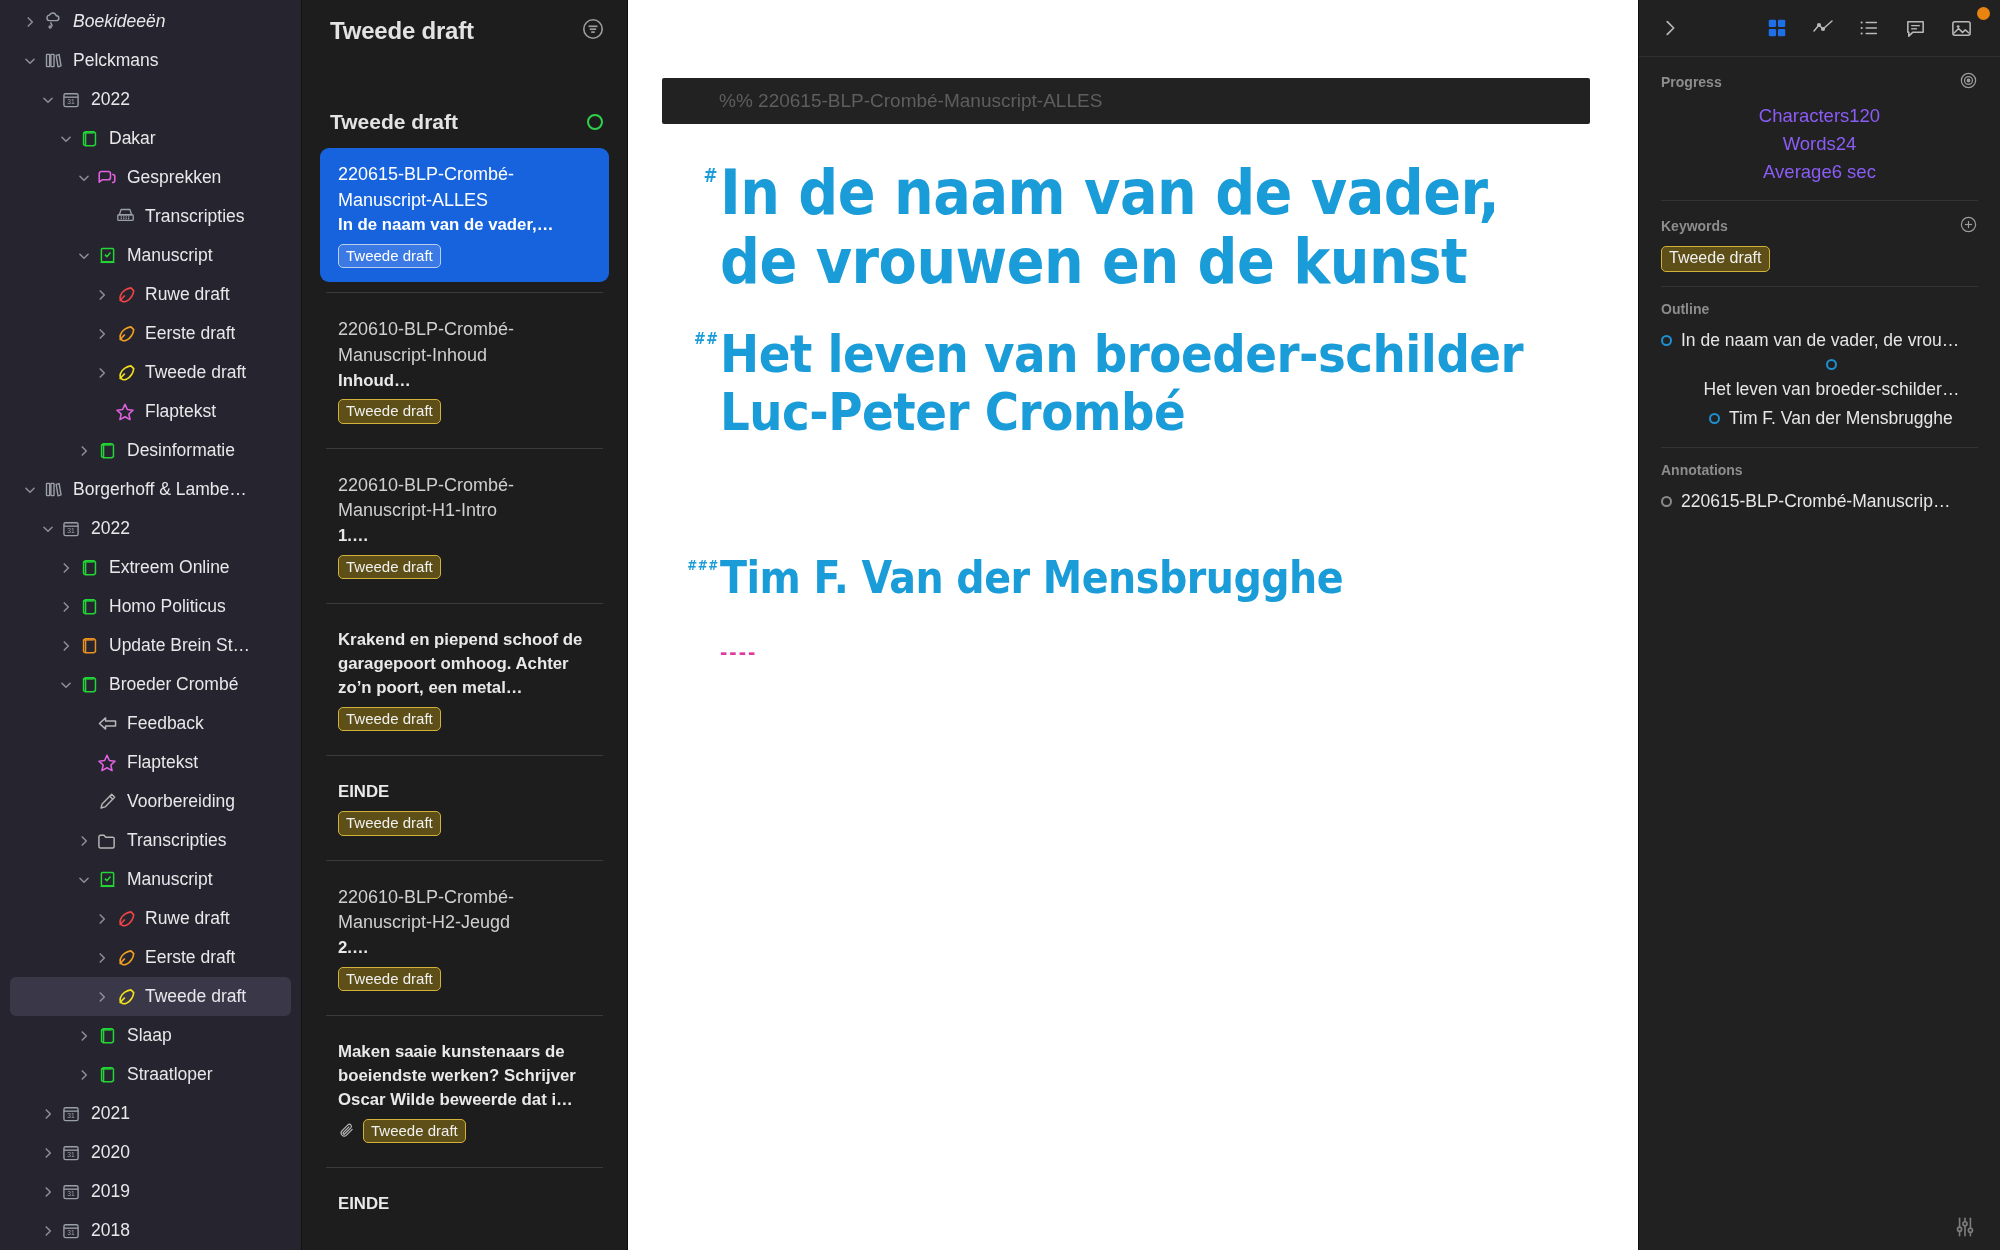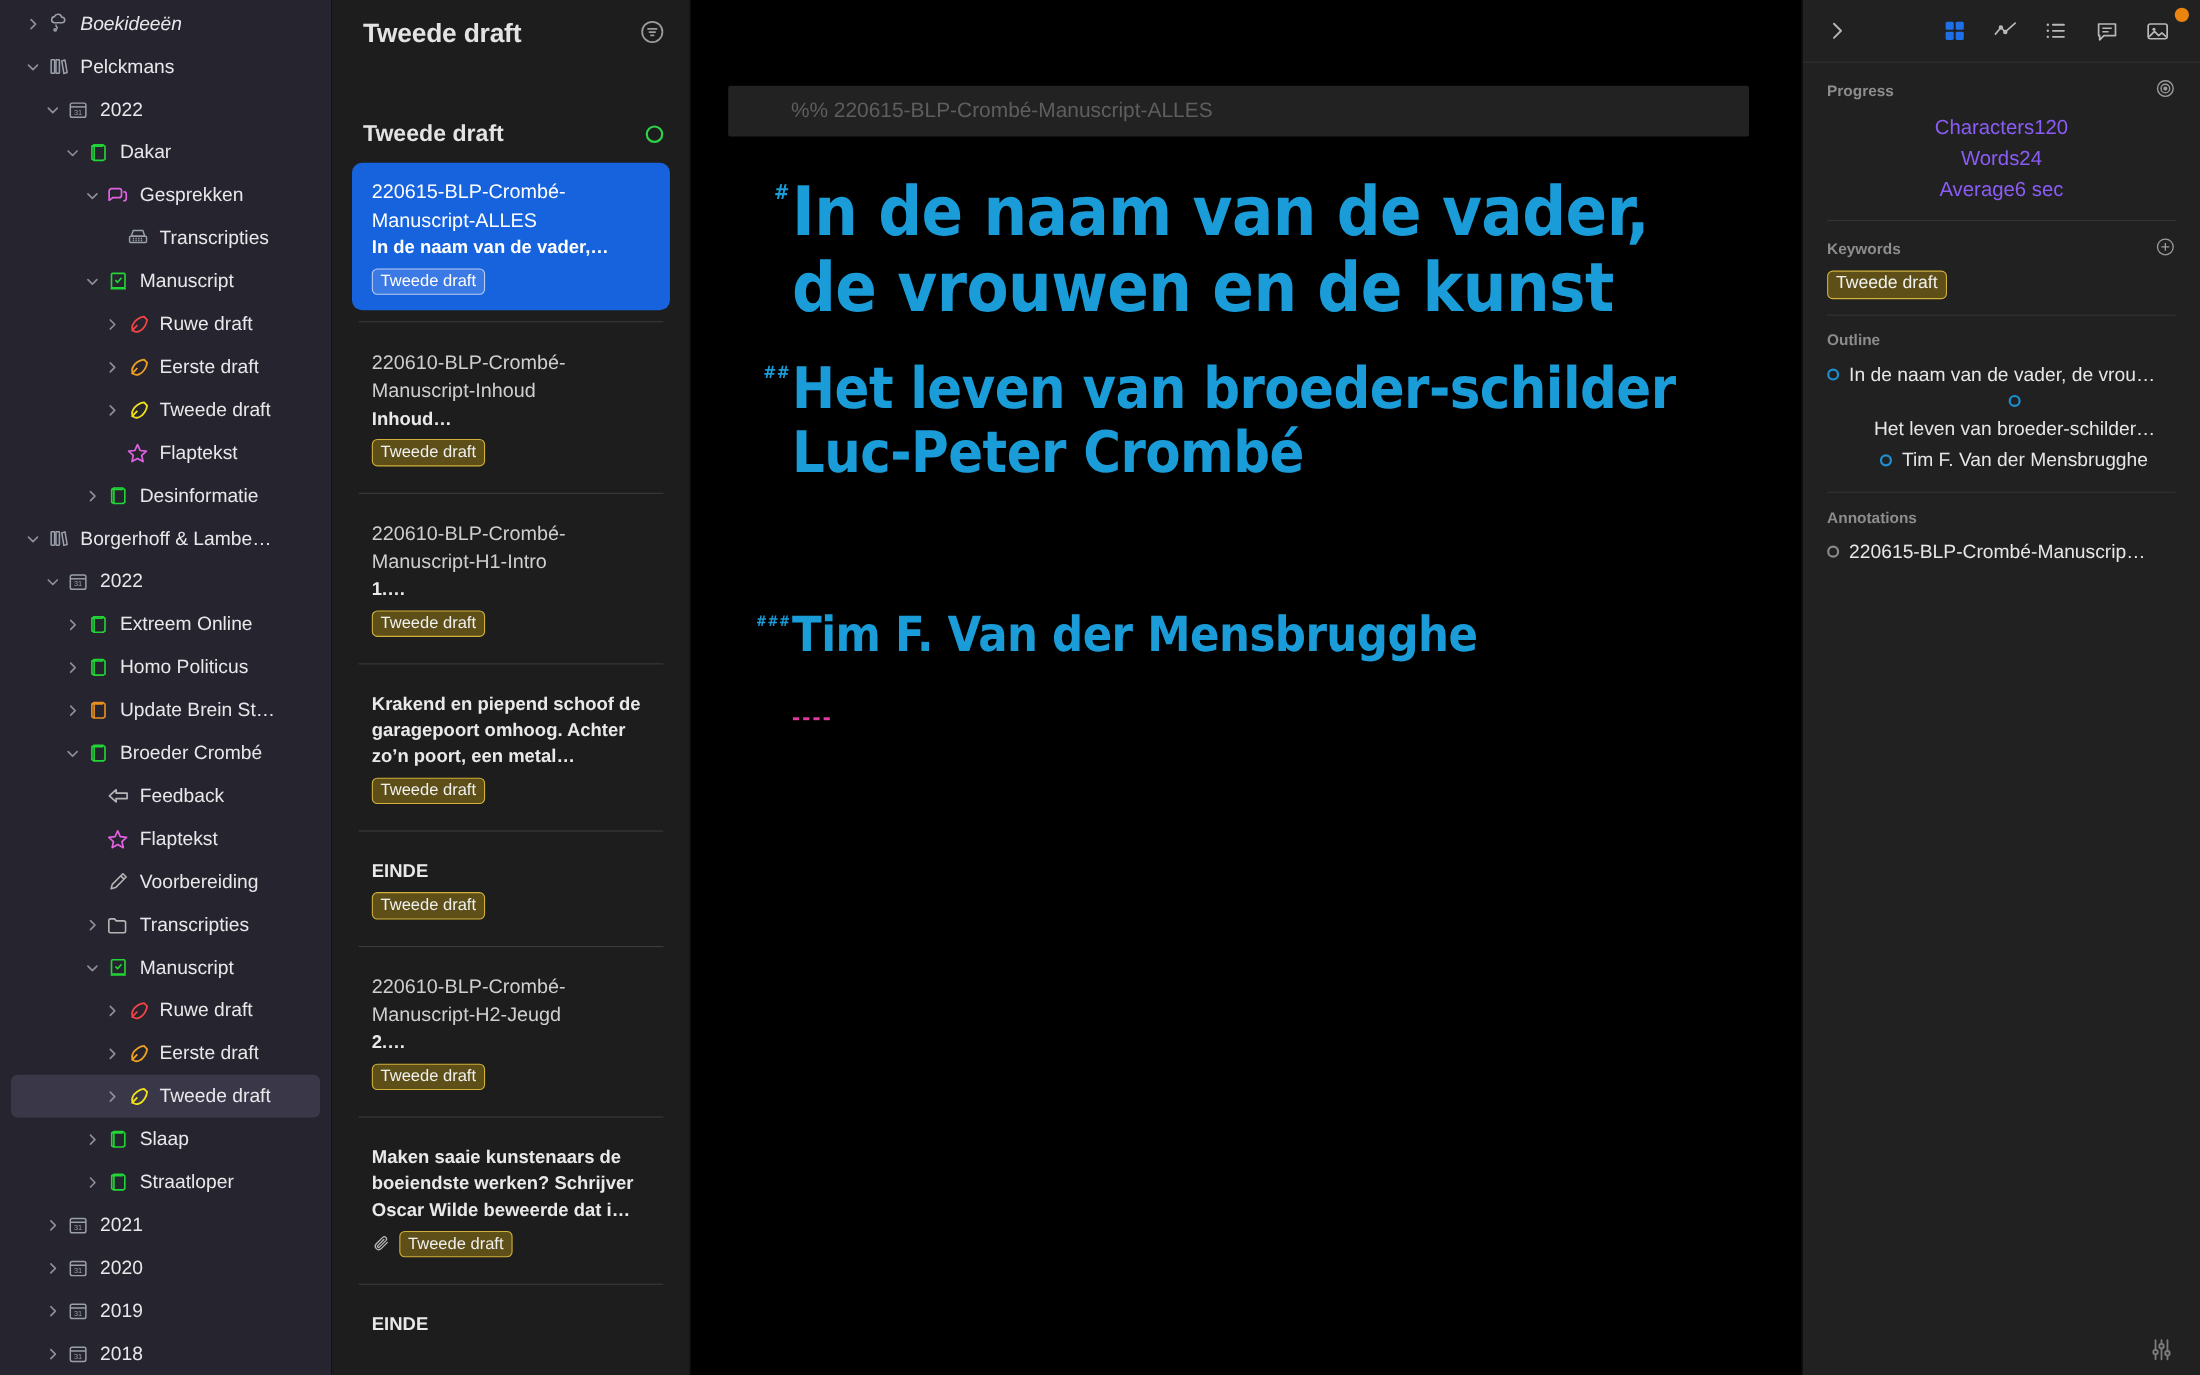--- a/index.html
+++ b/index.html
@@ -90,21 +90,21 @@
     background: #5d4f17;
     color: #f0f0f0;
     line-height: 1.3;
   }
   .note-card.active .tag { border-color: #b9cdf2; background: #3b7ae4; color: #ffffff; }
   .clip-icon { color: #b9b9b9; font-size: 17px; display:inline-flex; }
 
   
   .editor {
     flex: 1 1 auto;
-    background: #000000;
+    background: #ffffff;
     position: relative;
     overflow: hidden;
   }
   .editor-inner { padding: 78px 0 0 0; }
   .meta-band {
     background: #222222;
     margin: 0 48px 0 34px;
     padding: 12px 0 12px 57px;
     color: #5e5e5e;
     font-size: 19px;

